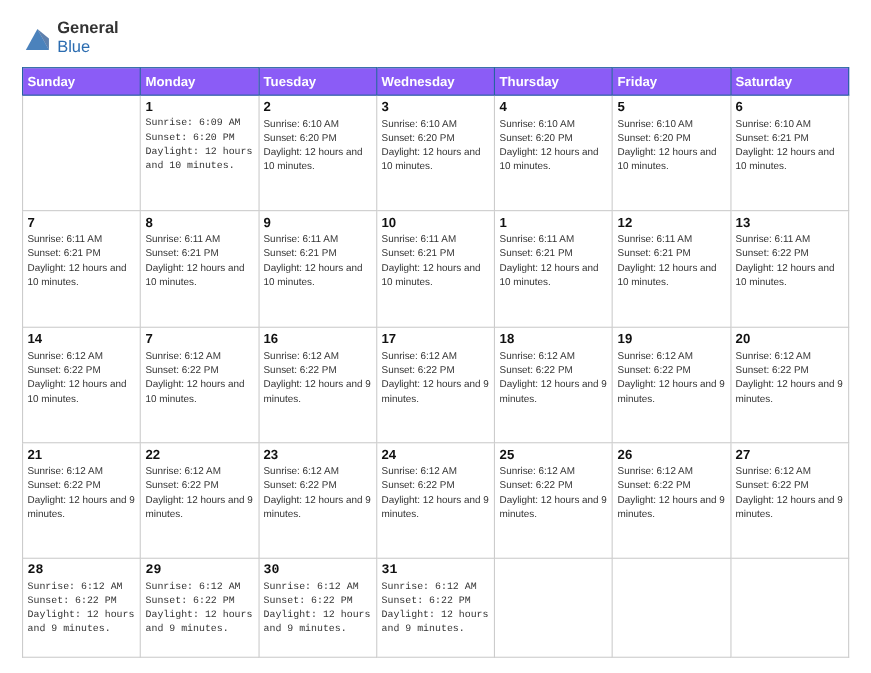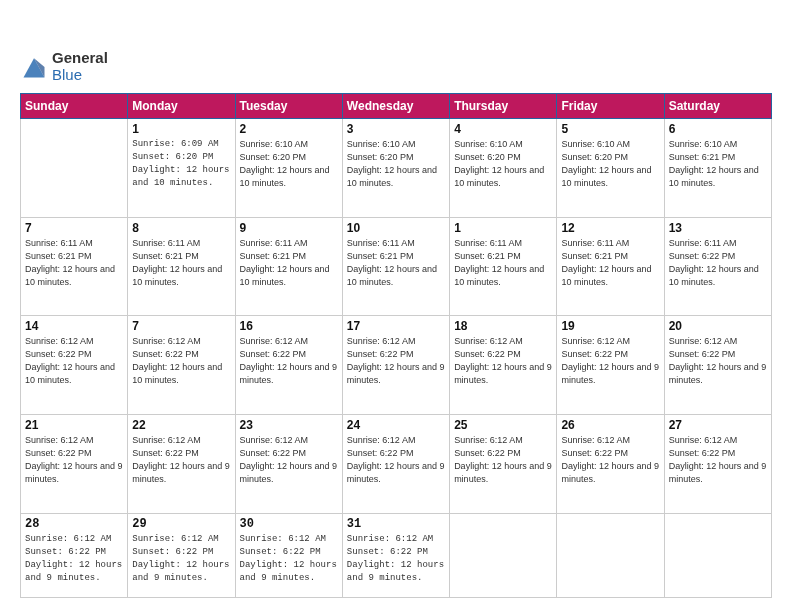--- a/index.html
+++ b/index.html
@@ -15,21 +15,20 @@
       height: 612px;
       padding: 18px 20px 14px 20px;
       display: flex;
       flex-direction: column;
     }
     .header {
       display: flex;
       justify-content: space-between;
       align-items: flex-start;
       margin-bottom: 10px;
-      margin-top: 32px;
     }
     .logo {
       display: flex;
       align-items: center;
       gap: 4px;
     }
     .logo-text {
       display: flex;
       flex-direction: column;
       line-height: 1.1;
@@ -62,21 +61,21 @@
       color: #333;
     }
     .calendar {
       flex: 1;
       border: 1px solid #ccc;
       border-collapse: collapse;
       width: 100%;
       table-layout: fixed;
     }
     .calendar th {
-      background: #be185d;
+      background: #8b5cf6;
       color: #fff;
       font-size: 12px;
       font-weight: bold;
       padding: 5px 4px;
       text-align: left;
       border: 1px solid #2563a0;
     }
     .calendar td {
       border: 1px solid #ccc;
       vertical-align: top;

